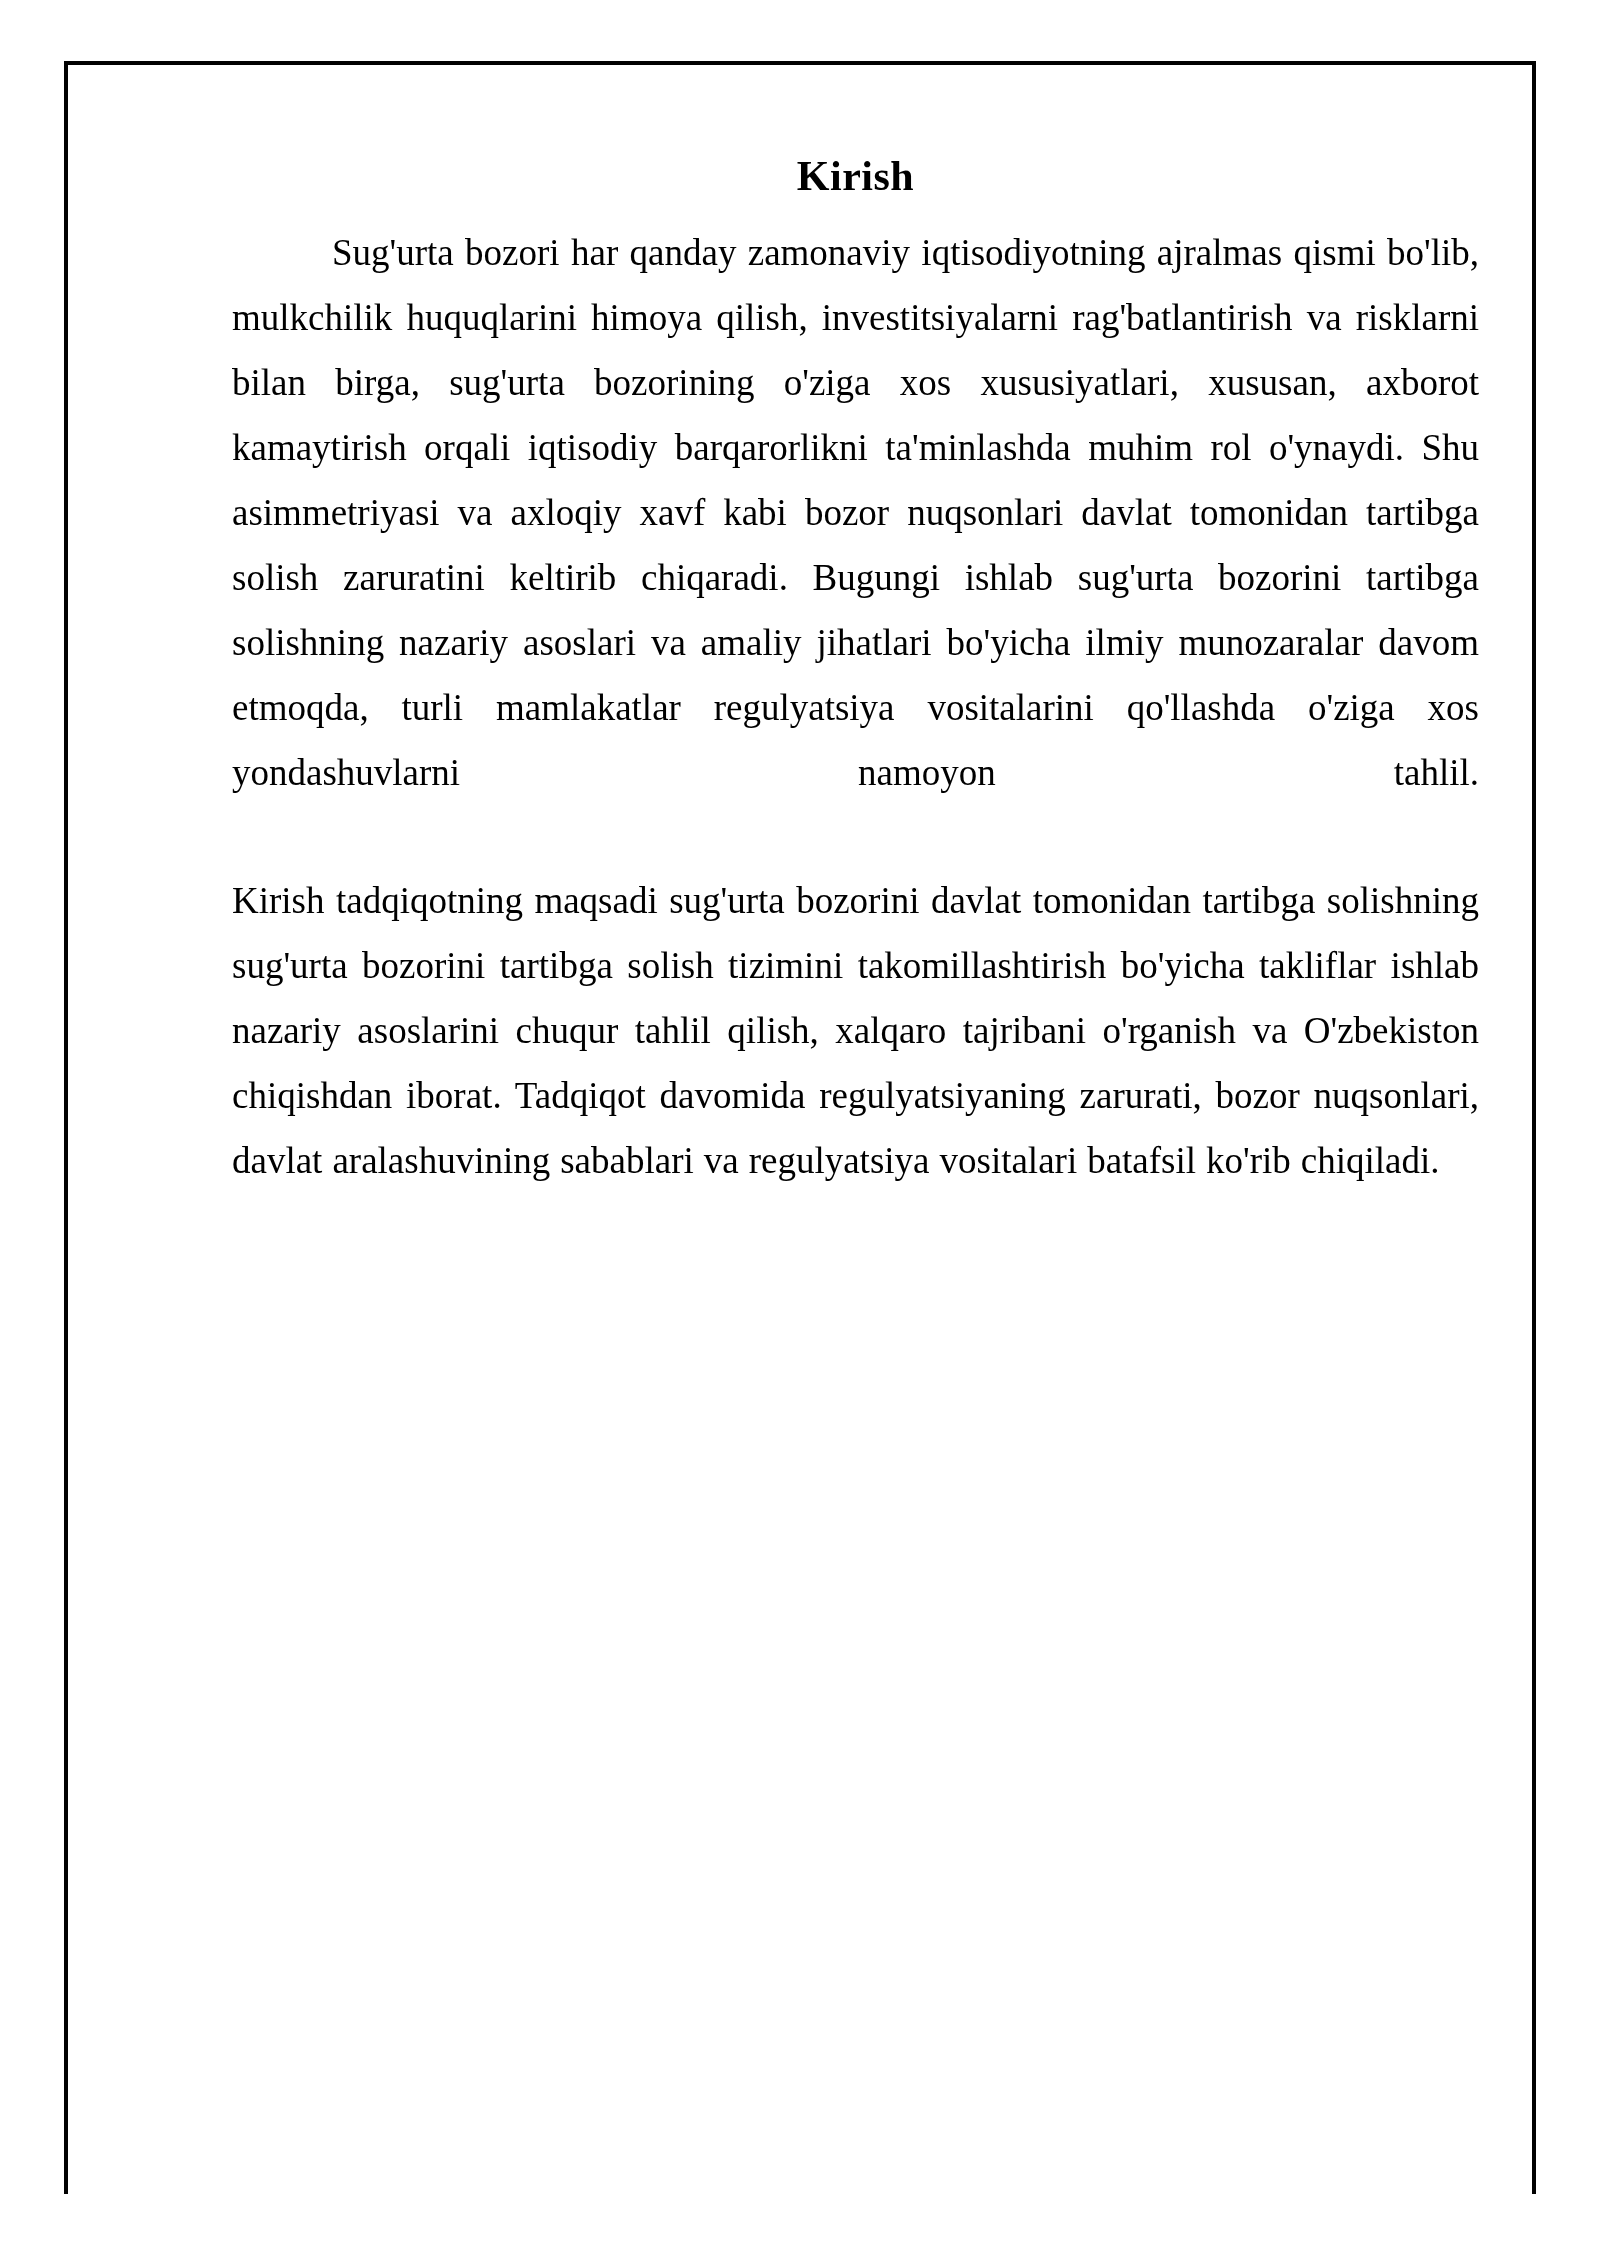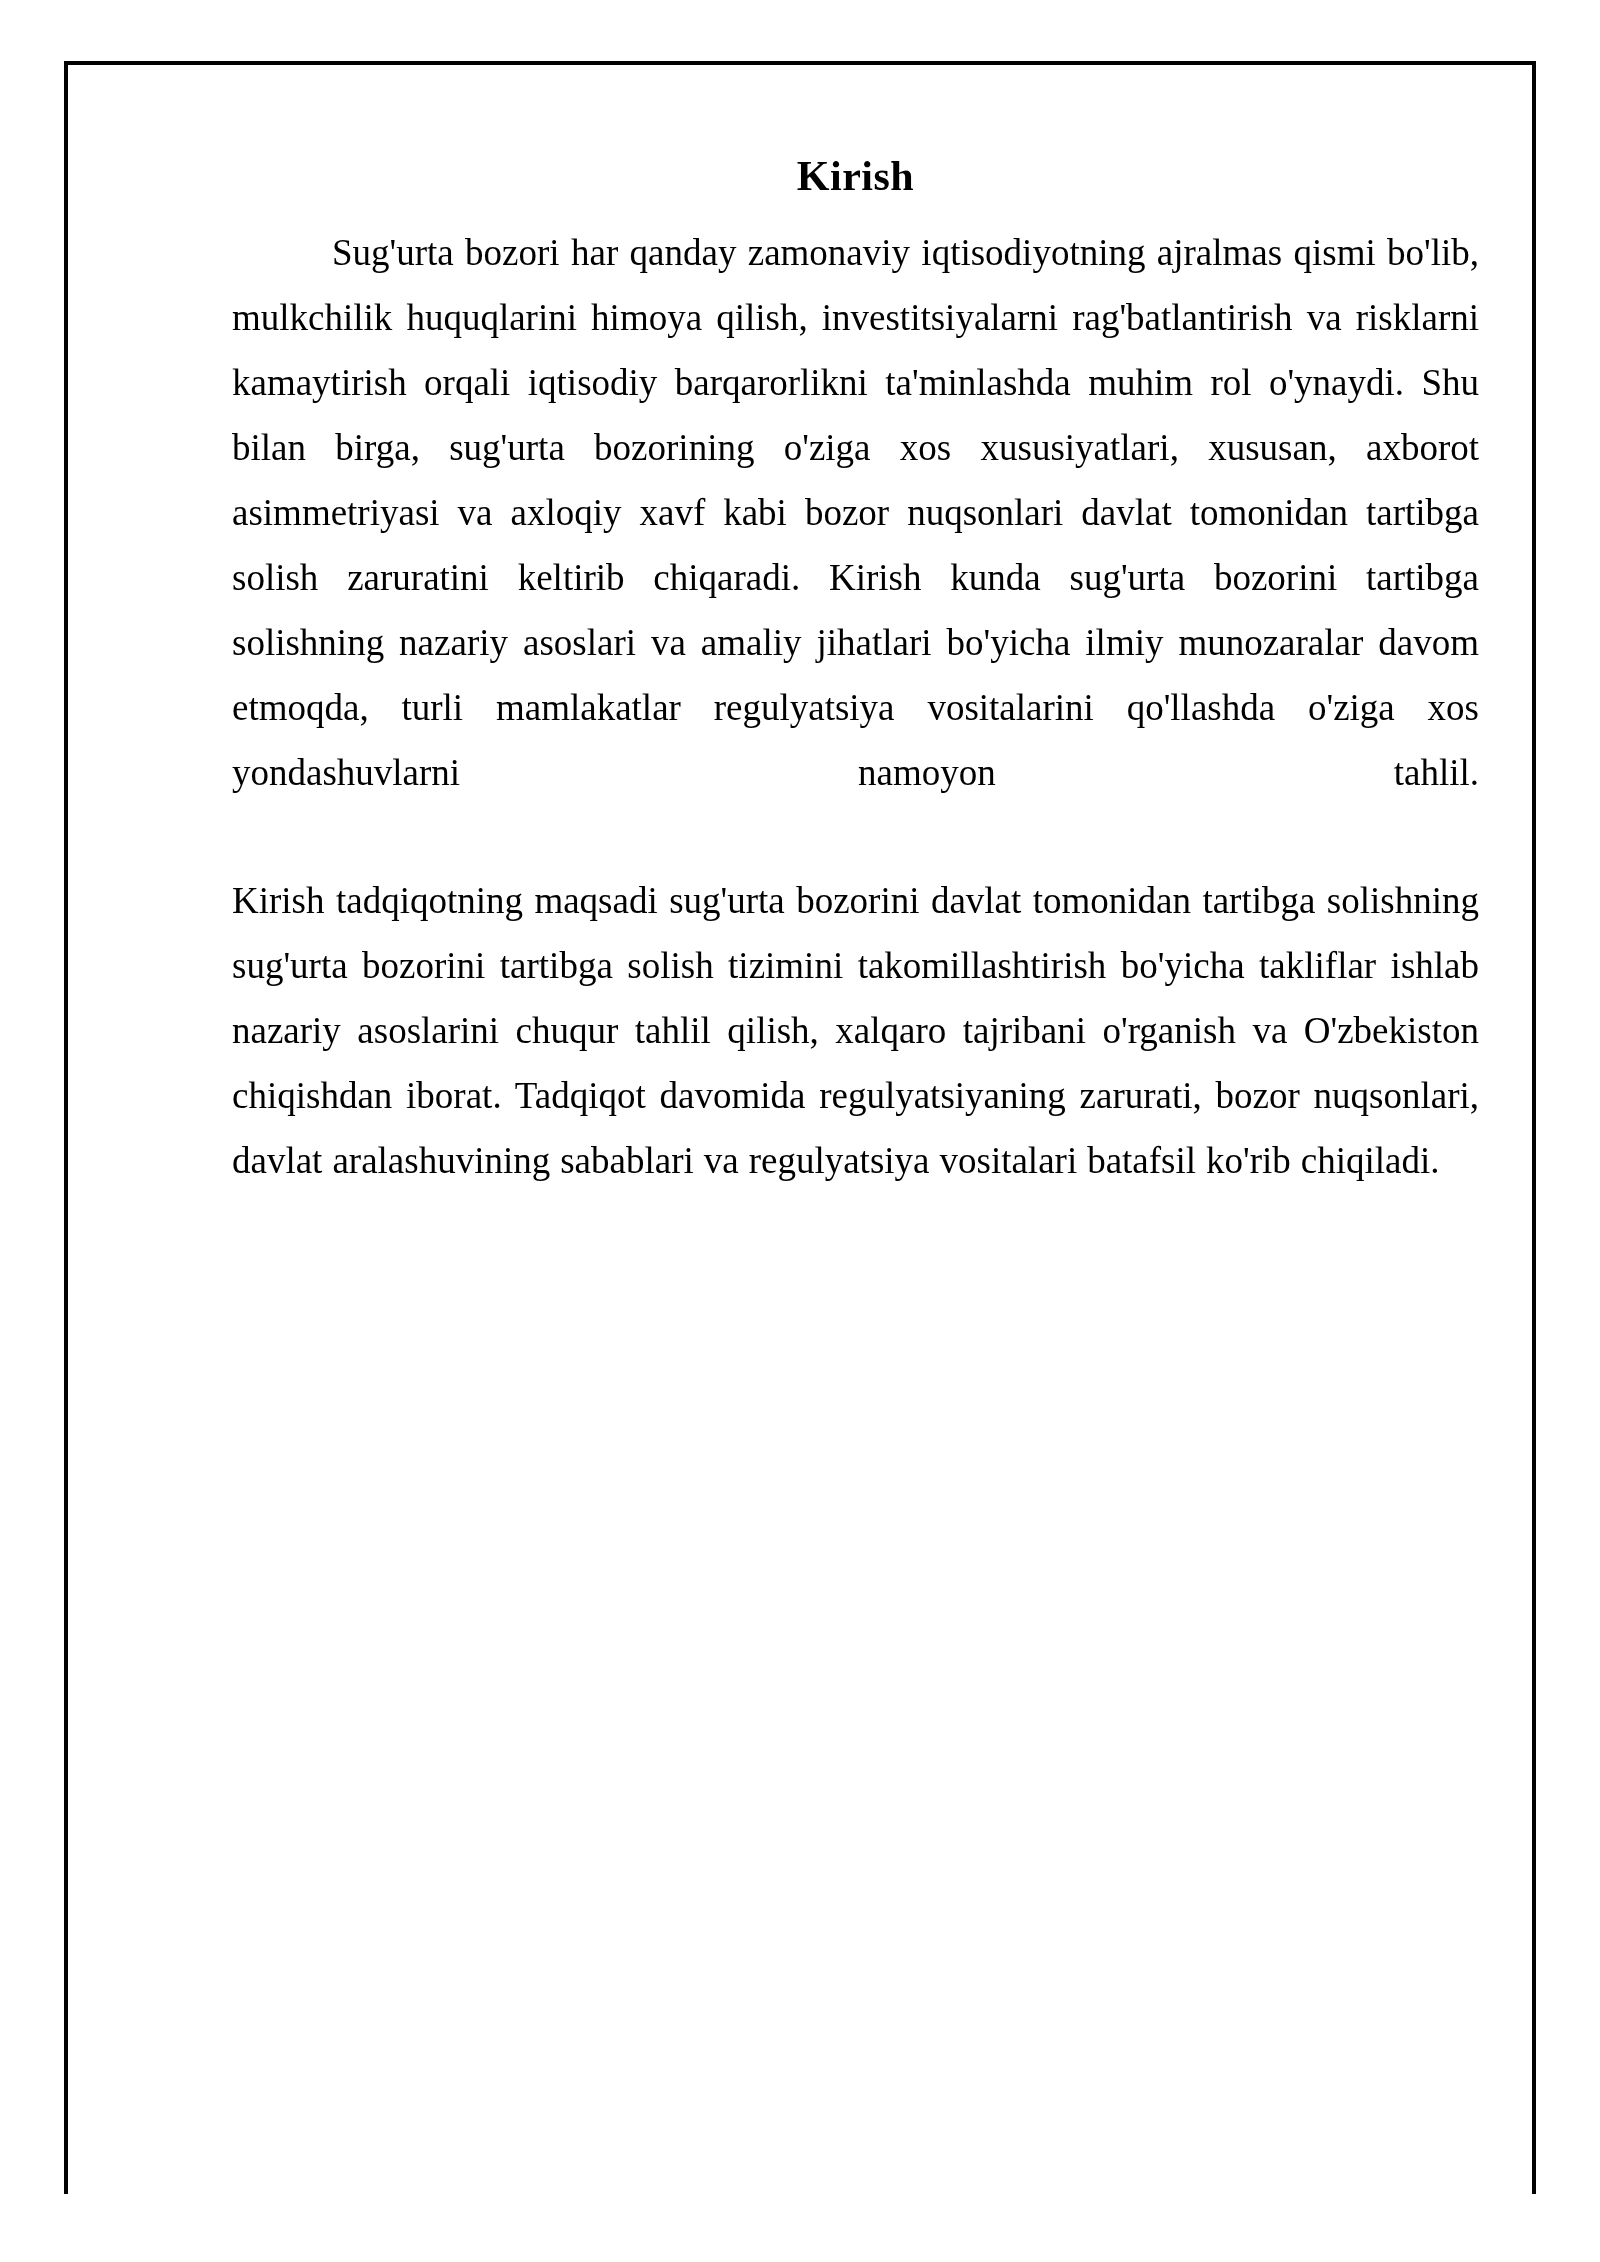--- a/index.html
+++ b/index.html
@@ -71,24 +71,24 @@
 <div class="page">
   <div class="frame"></div>
 
   <div class="doc-title">Kirish</div>
 
   <div class="content">
 
     <div class="paragraph">
       <div class="line indent">Sug'urta bozori har qanday zamonaviy iqtisodiyotning ajralmas qismi bo'lib,</div>
       <div class="line">mulkchilik huquqlarini himoya qilish, investitsiyalarni rag'batlantirish va risklarni</div>
+      <div class="line">bilan birga, sug'urta bozorining o'ziga xos xususiyatlari, xususan, axborot</div>
       <div class="line">kamaytirish orqali iqtisodiy barqarorlikni ta'minlashda muhim rol o'ynaydi. Shu</div>
-      <div class="line">bilan birga, sug'urta bozorining o'ziga xos xususiyatlari, xususan, axborot</div>
       <div class="line">asimmetriyasi va axloqiy xavf kabi bozor nuqsonlari davlat tomonidan tartibga</div>
-      <div class="line">solish zaruratini keltirib chiqaradi. Kirish kunda sug'urta bozorini tartibga</div>
+      <div class="line">solish zaruratini keltirib chiqaradi. Bugungi ishlab sug'urta bozorini tartibga</div>
       <div class="line">solishning nazariy asoslari va amaliy jihatlari bo'yicha ilmiy munozaralar davom</div>
       <div class="line">etmoqda, turli mamlakatlar regulyatsiya vositalarini qo'llashda o'ziga xos</div>
       <div class="line">yondashuvlarni namoyon tahlil.</div>
     </div>
 
     <div class="paragraph">
       <div class="line">Kirish tadqiqotning maqsadi sug'urta bozorini davlat tomonidan tartibga solishning</div>
       <div class="line">sug'urta bozorini tartibga solish tizimini takomillashtirish bo'yicha takliflar ishlab</div>
       <div class="line">nazariy asoslarini chuqur tahlil qilish, xalqaro tajribani o'rganish va O'zbekiston</div>
       <div class="line">chiqishdan iborat. Tadqiqot davomida regulyatsiyaning zarurati, bozor nuqsonlari,</div>

